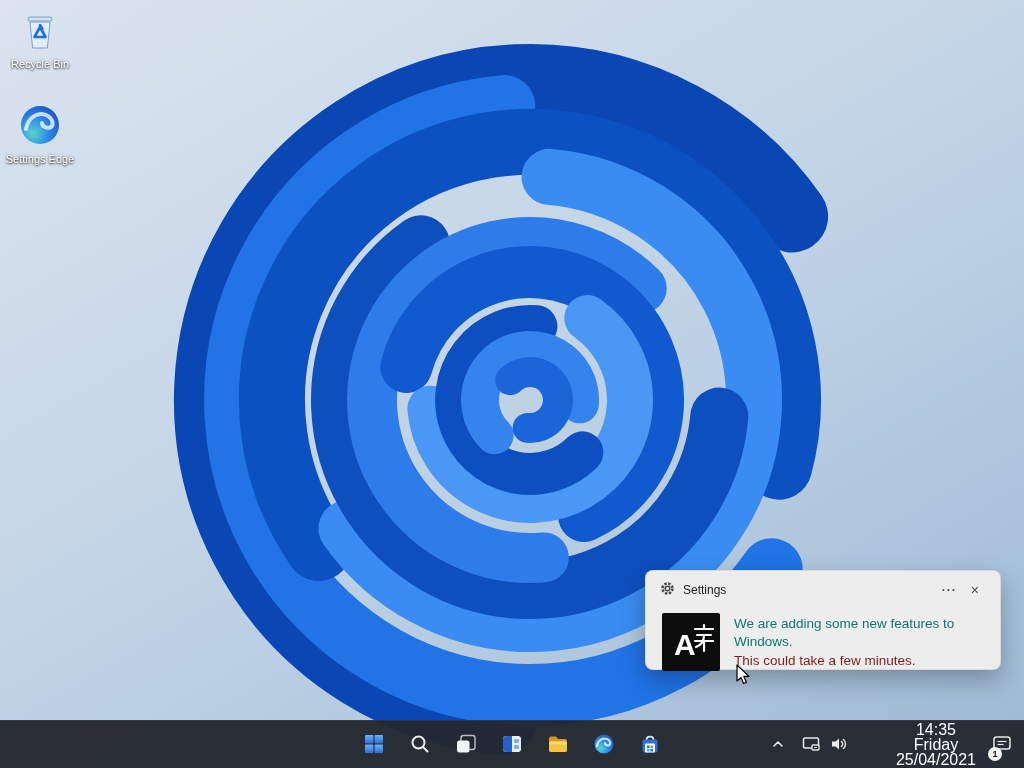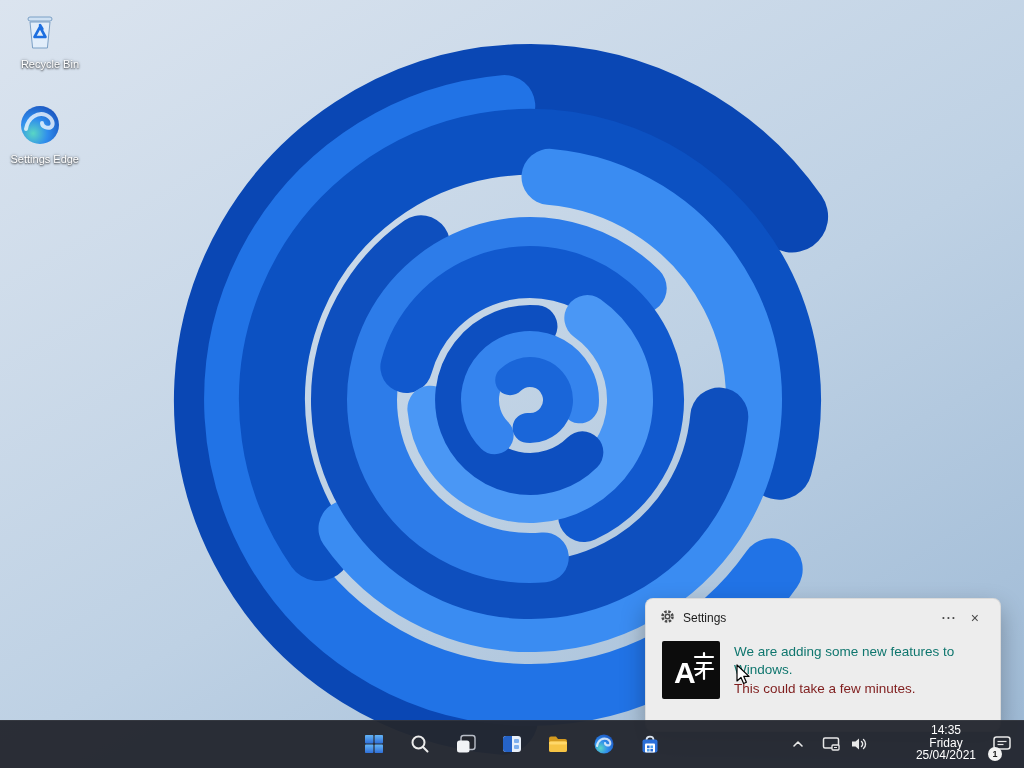--- a/index.html
+++ b/index.html
@@ -6,21 +6,21 @@
   html,body { width:1024px; height:768px; overflow:hidden; }
   body {
     position:relative;
     font-family:"Liberation Sans", sans-serif;
     background:linear-gradient(150deg,#dbe4ef 0%,#bed1e4 55%,#9db9d5 100%);
   }
   
   .wallpaper { position:absolute; inset:0; }
   
   .desktop-icon {
-    position:absolute; width:78px; text-align:right; cursor:default;
+    position:absolute; width:78px; text-align:center; cursor:default;
   }
   .desktop-icon .glyph { display:block; margin:0 auto 2px auto; width:44px; height:44px; }
   .desktop-icon .caption {
     color:#fff; font-size:11px; line-height:13px;
     text-shadow:0 1px 2px rgba(0,0,0,.75), 0 0 3px rgba(0,0,0,.4);
   }
   #icon-recycle { left:1px; top:8px; }
   #icon-edge    { left:1px; top:103px; }
   
   .taskbar {
@@ -38,36 +38,35 @@
   }
   .tray {
     position:absolute; right:6px; top:0; height:48px;
     display:flex; align-items:center; gap:4px;
   }
   .tray-icon-btn {
     height:40px; padding:0 5px; border:none; background:transparent; border-radius:5px;
     display:flex; align-items:center; justify-content:center; cursor:pointer;
   }
   .clock {
-    color:#fff; font-size:12px; line-height:12.5px; text-align:right;
+    color:#fff; font-size:16px; line-height:12.5px; text-align:right;
     padding:0 6px; border-radius:5px; height:42px; display:flex;
-    flex-direction:column; justify-content:flex-start; cursor:default;margin-left:32px;
+    flex-direction:column; justify-content:space-between; cursor:default;margin-left:32px;
   }
   .notif-center { position:relative; }
   .badge {
     position:absolute; left:2px; bottom:4px; width:14px; height:14px; border-radius:50%;
     background:#f2f2f2; color:#1b1b1b; font-size:9px; font-weight:bold;
     display:flex; align-items:center; justify-content:center;
   }
   
   .toast {
-    position:absolute; left:645px; top:570px; width:356px; height:134px;
+    position:absolute; left:645px; top:570px; width:356px; height:100px;
     background:#ededed; border:1px solid rgba(0,0,0,0.08); border-radius:8px;
     box-shadow:0 10px 24px rgba(0,0,0,0.28);
-    margin-top:28px;
   }
   .toast-header {
     display:flex; align-items:center; height:38px; padding:0 14px;
   }
   .toast-app { display:flex; align-items:center; gap:8px; flex:1; }
   .toast-title { font-size:12px; color:#1b1b1b; }
   .toast-ctl {
     border:none; background:transparent; color:#4a4a4a; cursor:pointer;
     font-size:14px; line-height:14px; padding:4px 7px; border-radius:4px;
   }

